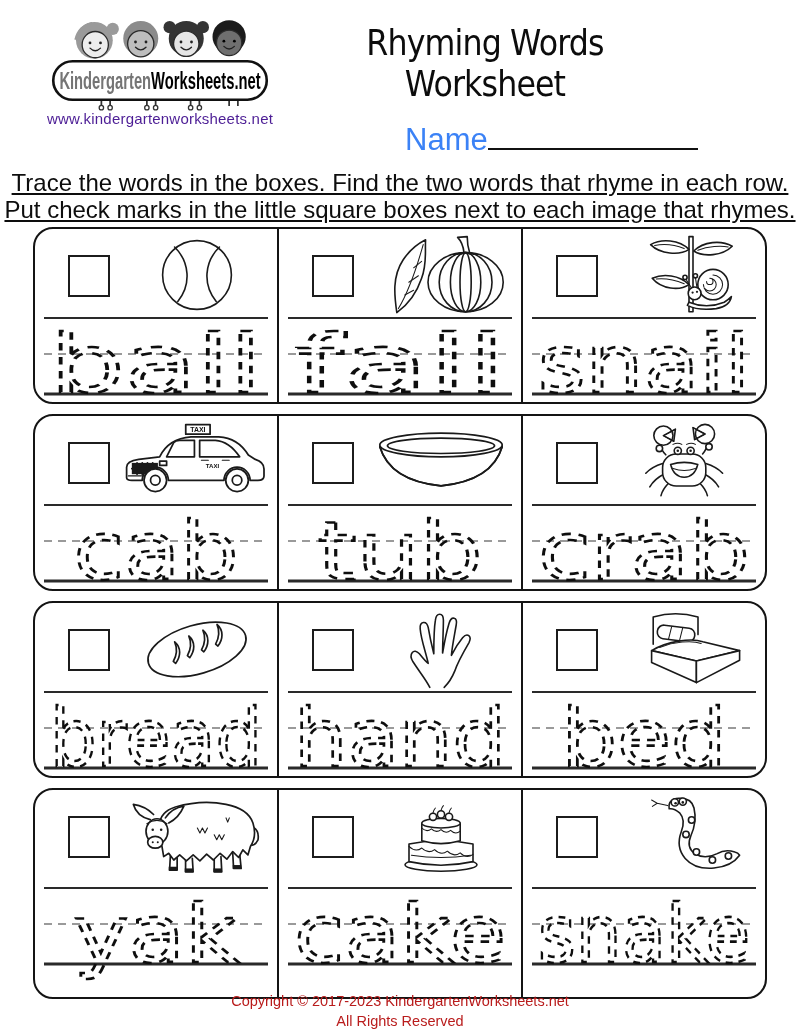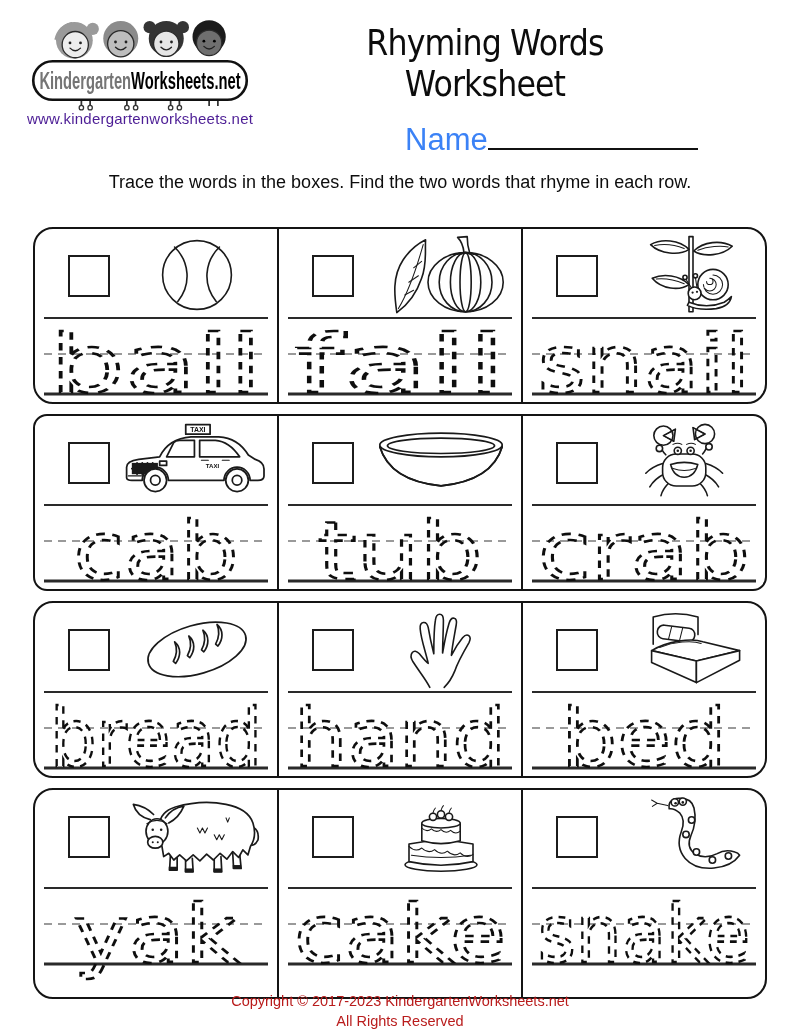--- a/index.html
+++ b/index.html
@@ -1,39 +1,39 @@
 <!DOCTYPE html>
 <html><head>
 <meta charset="utf-8">
 <style>
   * { margin:0; padding:0; box-sizing:border-box; }
   html,body { background:#fff; }
   .page { position:relative; width:800px; height:1035px; background:#fff;
           font-family:"Liberation Sans", sans-serif; color:#111; overflow:hidden; }
 
   
-  .logo-wrap { position:absolute; left:14px; top:14px; width:252px; }
+  .logo-wrap { position:absolute; left:34px; top:14px; width:252px; }
   .logo-svg { width:252px; height:98px; display:block; }
   .logo-url { width:252px; text-align:center; font-size:15px; color:#4c1d95; letter-spacing:.2px; margin-top:-2px; }
 
   .page-title { position:absolute; left:285px; top:22px; width:400px; text-align:center;
                 font-size:36px; font-weight:400; letter-spacing:-1px; color:#0c0c0c;
                 font-family:"DejaVu Sans", sans-serif; transform:scaleX(.88); transform-origin:center; }
 
   .name-row { position:absolute; left:405px; top:116px; font-size:31px; color:#3b82f6;text-align:right; }
   .name-line { display:inline-block; width:210px; height:34px; border-bottom:2.5px solid #111; }
 
   .instructions { position:absolute; top:169px; left:0; width:800px; text-align:center;
-                  font-size:18px; line-height:27px; color:#0d0d0d; }
+                  font-size:24px; line-height:27px; color:#0d0d0d;text-decoration:underline; }
 
   
   .row { position:absolute; left:33px; width:734px; background:#fff;
          border:2.5px solid #141414; border-radius:20px; display:flex; }
   .row-1 { top:227px; height:177px; }
-  .row-2 { top:414px; height:177px;border-radius:14px; }
+  .row-2 { top:414px; height:177px; }
   .row-3 { top:601px; height:177px; }
   .row-4 { top:788px; height:211px; }
   .cell { flex:1 1 0; position:relative; min-width:0; }
   .cell + .cell { border-left:2px solid #141414; }
 
   .checkbox { position:absolute; left:33px; top:26px; width:42px; height:42px;
               border:2.5px solid #1c1c1c; background:#fff; }
 
   .img { position:absolute; top:6px; left:94px; width:136px; height:80px; }
   .img.wide { left:80px; width:158px; }
@@ -116,20 +116,21 @@
   </div>
 
   <div class="page-title">Rhyming Words Worksheet</div>
 
   <div class="name-row">
     <span>Name</span><span class="name-line"></span>
   </div>
 
   <div class="instructions">
     <div>Trace the words in the boxes. Find the two words that rhyme in each row.</div>
+    <div>Put check marks in the little square boxes next to each image that rhymes.</div>
   </div>
 
   <div class="row row-1">
 
     <div class="cell">
       <div class="checkbox"></div>
       <div class="img">
         <svg viewBox="0 0 100 100">
           <circle class="fw" cx="50" cy="50" r="43" stroke-width="2.5"></circle>
           <path d="M22 15 C 41 34 43 62 26 83" stroke-width="2.5"></path>

